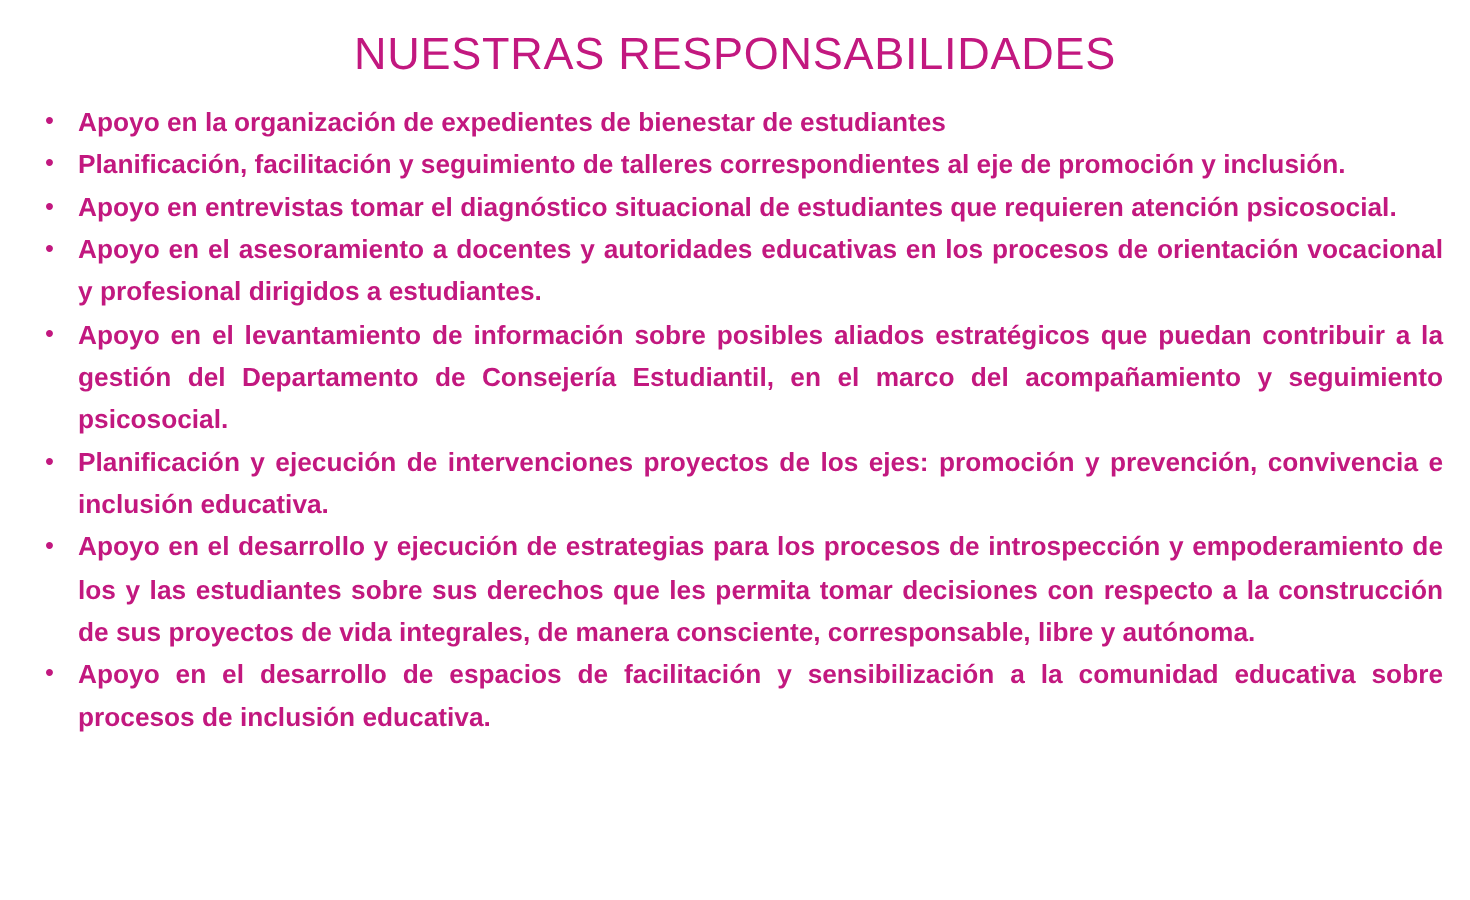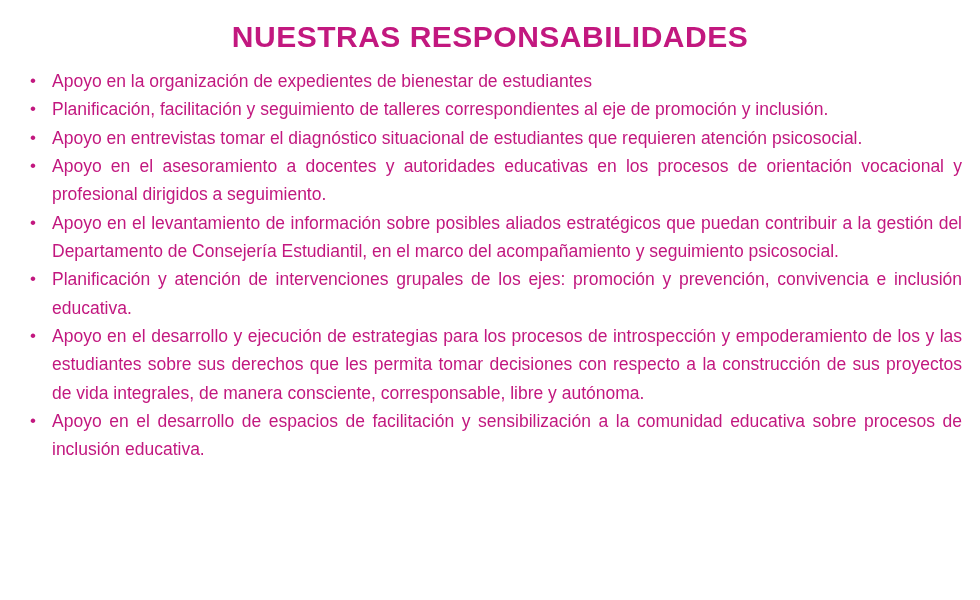--- a/index.html
+++ b/index.html
@@ -15,21 +15,21 @@
   }
   .page {
     width: 980px;
     height: 600px;
     box-sizing: border-box;
     padding: 14px 18px 0 18px;
   }
   .title {
     text-align: center;
     color: #c2187f;
-    font-weight: bold;
+    font-weight: normal;
     font-size: 30px;
     letter-spacing: 0.5px;
     margin: 6px 0 14px 0;
     line-height: 1.1;
   }
   ul.resp-list {
     list-style: none;
     margin: 0;
     padding: 0;
   }
@@ -46,20 +46,21 @@
   ul.resp-list li .bullet {
     position: absolute;
     left: 12px;
     top: 0;
     font-size: 17px;
     line-height: 1.62;
     color: #c2187f;
   }
   ul.resp-list li .text {
     display: block;
+    font-weight: bold;
   }
 </style>
 </head>
 <body>
 
 <div class="page">
 
   <h1 class="title">NUESTRAS RESPONSABILIDADES</h1>
 
   <ul class="resp-list">
@@ -70,29 +71,29 @@
     <li>
       <span class="bullet">•</span>
       <span class="text">Planificación, facilitación y seguimiento de talleres correspondientes al eje de promoción y inclusión.</span>
     </li>
     <li>
       <span class="bullet">•</span>
       <span class="text">Apoyo en entrevistas tomar el diagnóstico situacional de estudiantes que requieren atención psicosocial.</span>
     </li>
     <li>
       <span class="bullet">•</span>
-      <span class="text">Apoyo en el asesoramiento a docentes y autoridades educativas en los procesos de orientación vocacional y profesional dirigidos a seguimiento.</span>
+      <span class="text">Apoyo en el asesoramiento a docentes y autoridades educativas en los procesos de orientación vocacional y profesional dirigidos a estudiantes.</span>
     </li>
     <li>
       <span class="bullet">•</span>
       <span class="text">Apoyo en el levantamiento de información sobre posibles aliados estratégicos que puedan contribuir a la gestión del Departamento de Consejería Estudiantil, en el marco del acompañamiento y seguimiento psicosocial.</span>
     </li>
     <li>
       <span class="bullet">•</span>
-      <span class="text">Planificación y atención de intervenciones grupales de los ejes: promoción y prevención, convivencia e inclusión educativa.</span>
+      <span class="text">Planificación y ejecución de intervenciones proyectos de los ejes: promoción y prevención, convivencia e inclusión educativa.</span>
     </li>
     <li>
       <span class="bullet">•</span>
       <span class="text">Apoyo en el desarrollo y ejecución de estrategias para los procesos de introspección y empoderamiento de los y las estudiantes sobre sus derechos que les permita tomar decisiones con respecto a la construcción de sus proyectos de vida integrales, de manera consciente, corresponsable, libre y autónoma.</span>
     </li>
     <li>
       <span class="bullet">•</span>
       <span class="text">Apoyo en el desarrollo de espacios de facilitación y sensibilización a la comunidad educativa sobre procesos de inclusión educativa.</span>
     </li>
   </ul>

